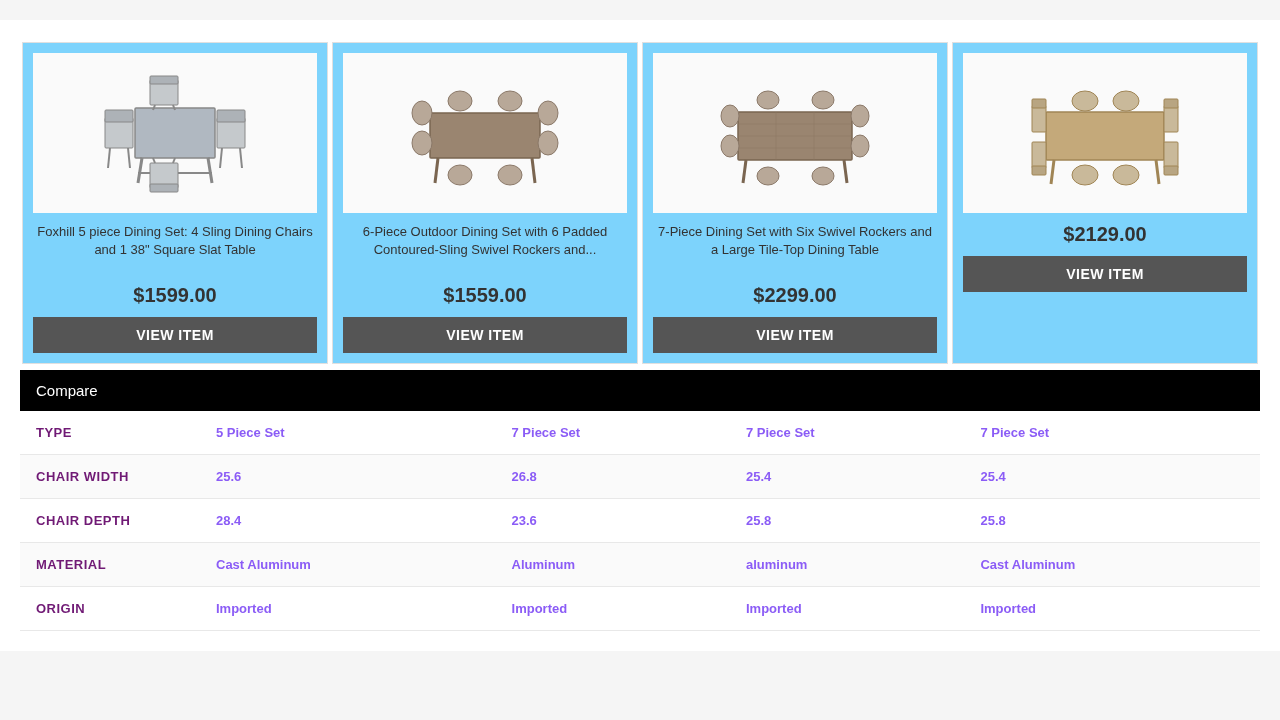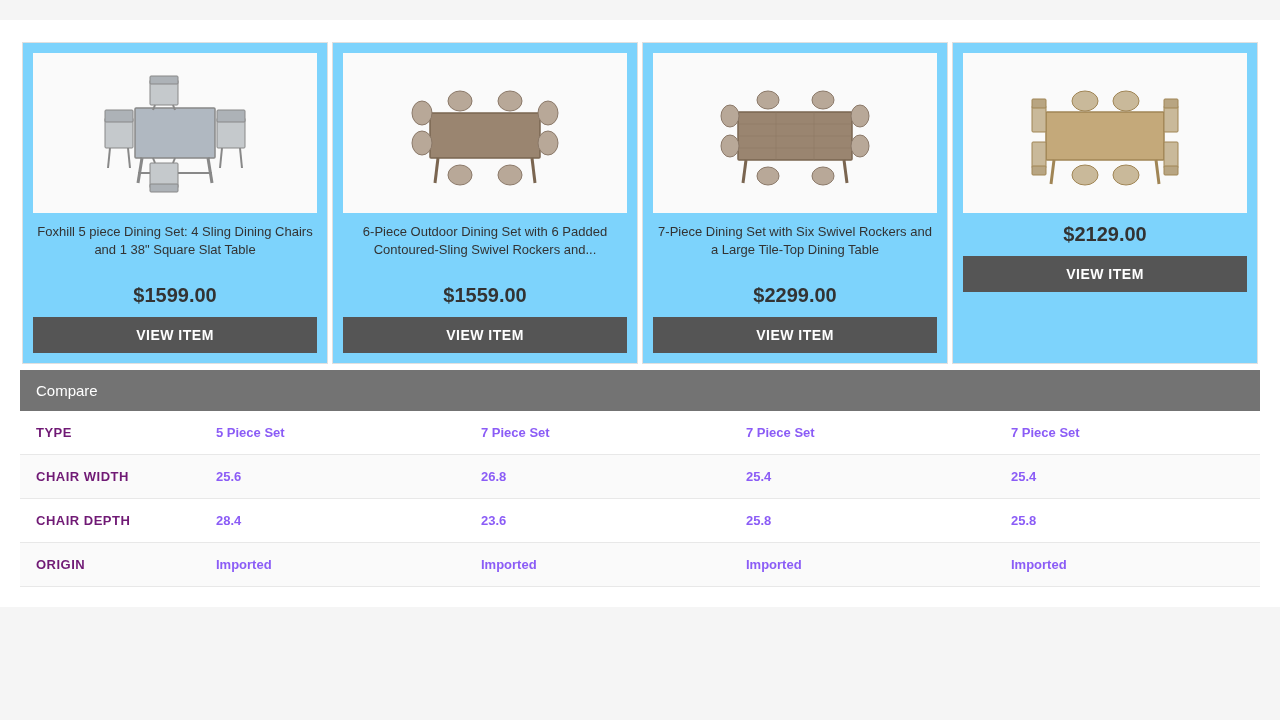--- a/index.html
+++ b/index.html
@@ -65,21 +65,21 @@
       font-size: 14px;
       cursor: pointer;
       letter-spacing: 0.5px;
       font-weight: bold;
     }
     .compare-section {
       margin-top: 4px;
       width: 100%;
     }
     .compare-header {
-      background: #737373;
+      background: #000000;
       color: #fff;
       padding: 12px 16px;
       font-size: 15px;
       font-weight: normal;
     }
     .compare-table {
       width: 100%;
       border-collapse: collapse;
     }
     .compare-table tr {
@@ -264,20 +264,27 @@
             <td>25.4</td>
           </tr>
           <tr>
             <td>CHAIR DEPTH</td>
             <td>28.4</td>
             <td>23.6</td>
             <td>25.8</td>
             <td>25.8</td>
           </tr>
           <tr>
+            <td>MATERIAL</td>
+            <td>Cast Aluminum</td>
+            <td>Aluminum</td>
+            <td>aluminum</td>
+            <td>Cast Aluminum</td>
+          </tr>
+          <tr>
             <td>ORIGIN</td>
             <td>Imported</td>
             <td>Imported</td>
             <td>Imported</td>
             <td>Imported</td>
           </tr>
         </tbody>
     </table>
   </div>
 

